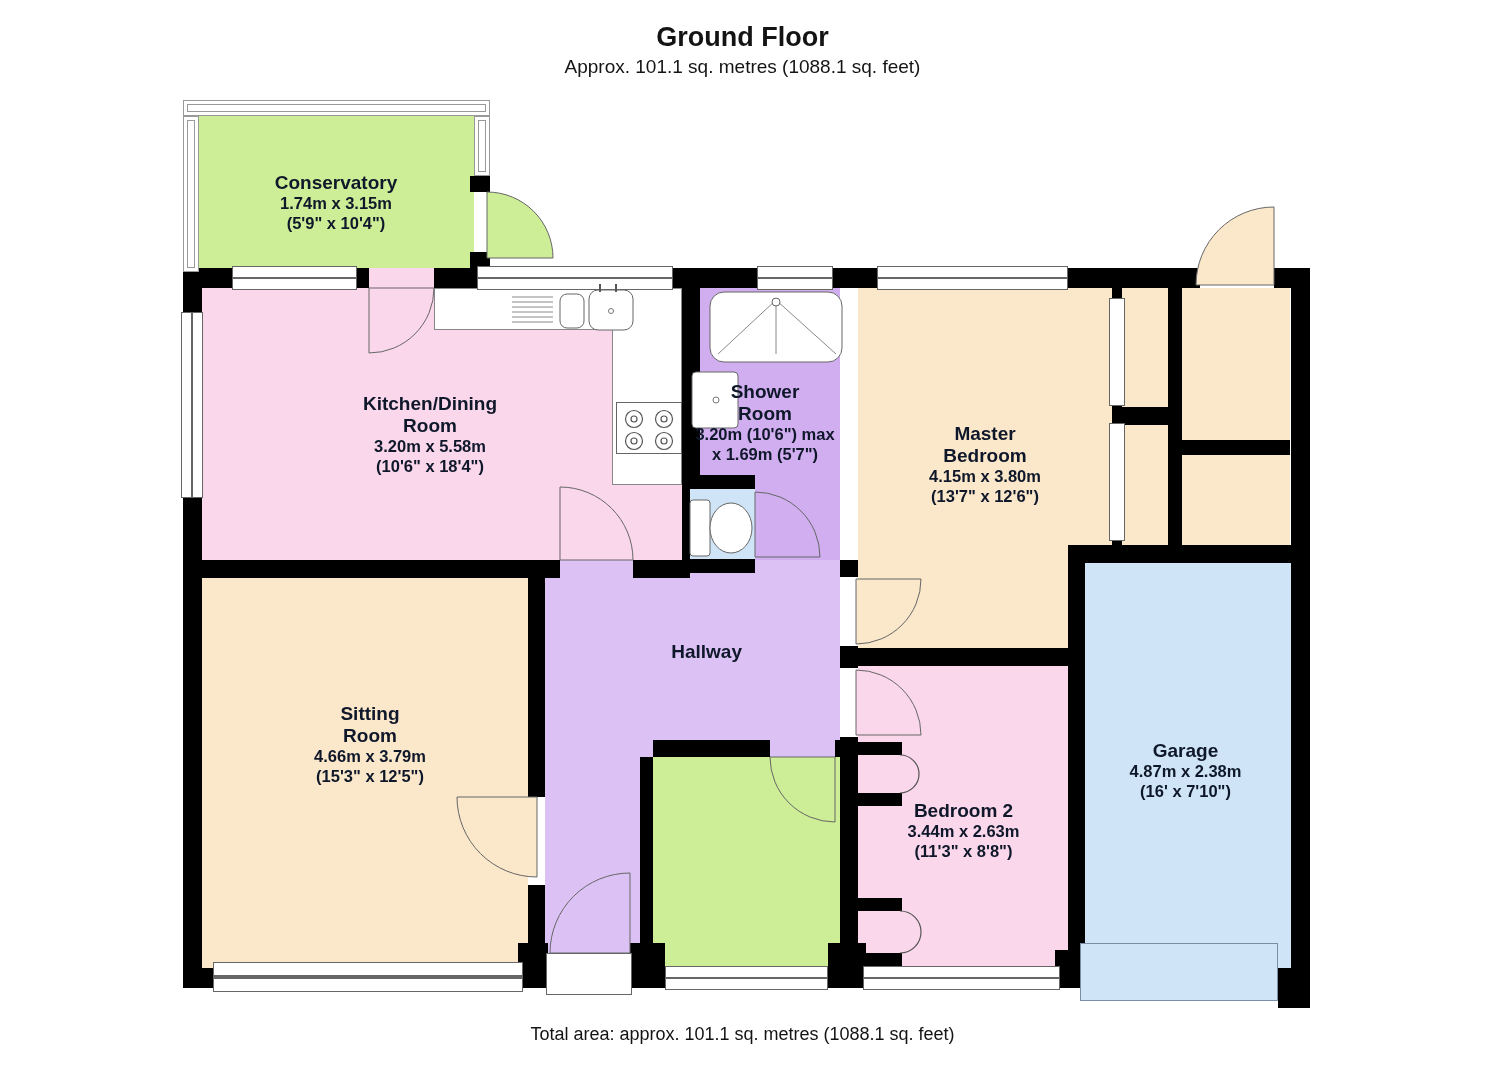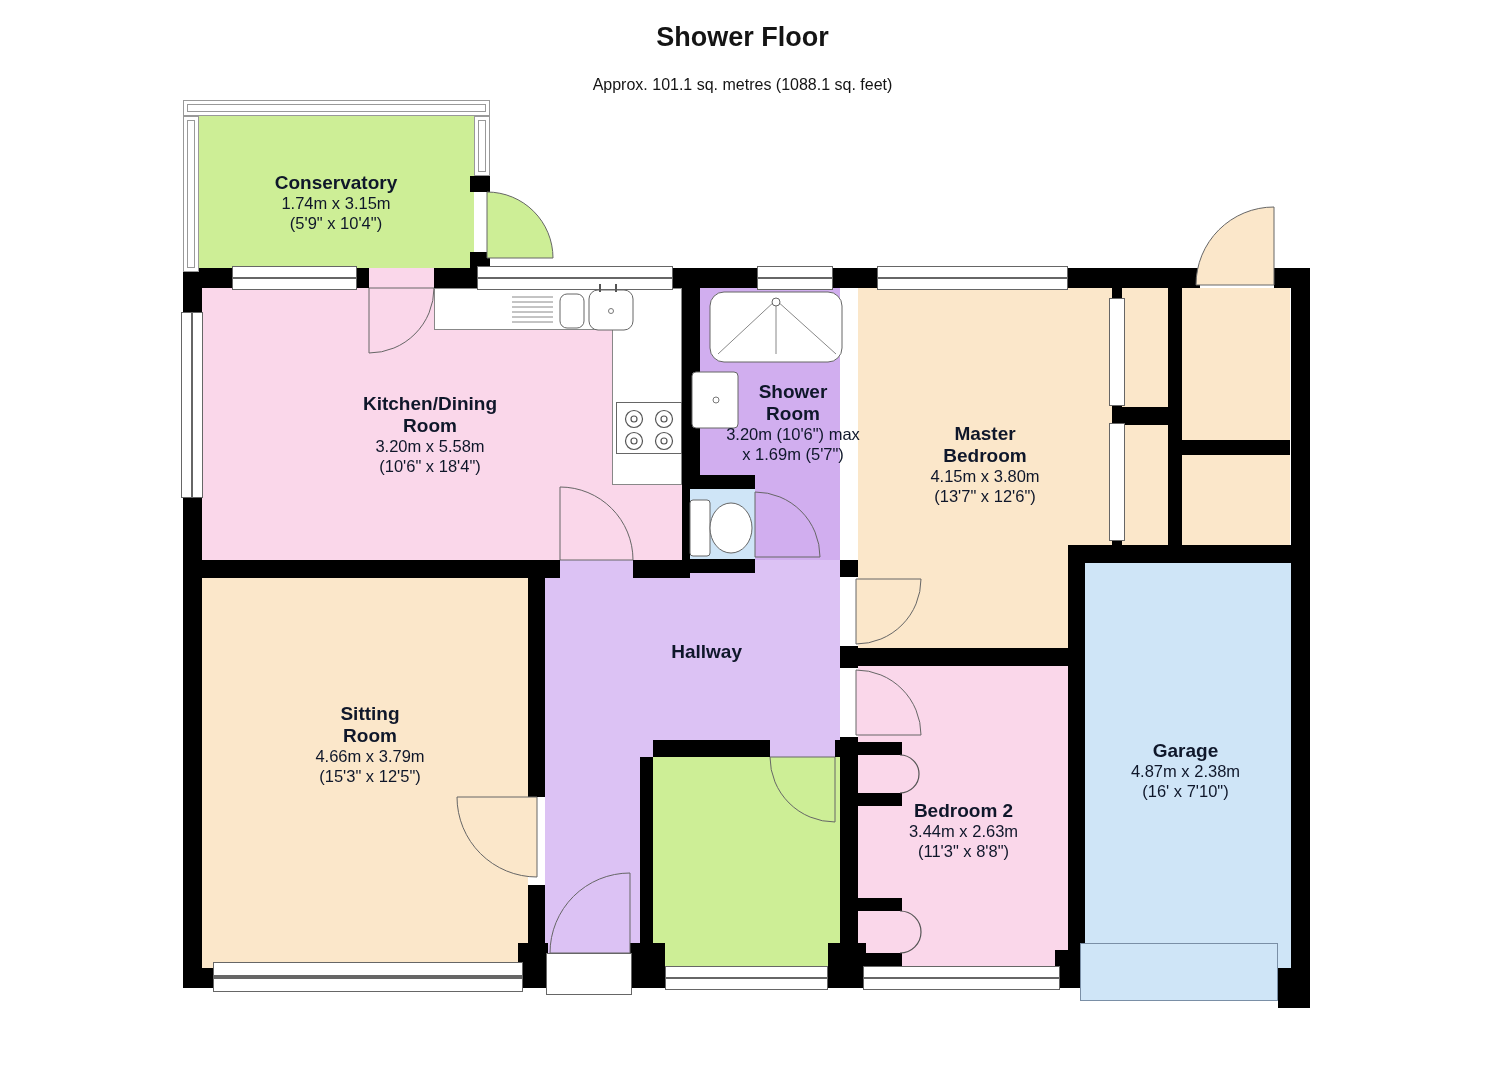--- a/index.html
+++ b/index.html
@@ -12,33 +12,33 @@
   .winv{position:absolute;border:1px solid #666;box-sizing:border-box;
         background:linear-gradient(to right,#fff 0 44%,#666 44% 56%,#fff 56% 100%);}
   .slide{position:absolute;background:#fff;border:1px solid #666;box-sizing:border-box;}
   .porch{position:absolute;background:#fff;border:1px solid #666;box-sizing:border-box;}
   .glass{position:absolute;background:#fff;border:1px solid #999;box-sizing:border-box;
          box-shadow:inset 0 0 0 3px #fff, inset 0 0 0 4px #999, inset 0 0 0 8px #fff, inset 0 0 0 9px #999;}
   .garage-door{position:absolute;background:var(--blue);border:1px solid #7a8fa6;box-sizing:border-box;}
   svg.overlay{position:absolute;left:0;top:0;}
   .label{position:absolute;text-align:center;color:#0f172a;z-index:30;}
   .rname{font-weight:bold;font-size:19px;line-height:1.16;}
-  .rdim{font-size:16.5px;line-height:1.2;white-space:nowrap;width:max-content;margin-left:50%;transform:translateX(-50%);}
+  .rdim{font-size:16.5px;line-height:1.2;white-space:nowrap;width:max-content;margin-left:50%;transform:translateX(-50%);font-weight:bold;}
   .hdr{position:absolute;left:0;width:100%;text-align:center;color:#141414;z-index:30;}
   .title{font-size:27px;font-weight:bold;}
-  .subtitle{font-size:16px;margin-top:20px;}
+  .subtitle{font-size:19px;}
   .total{font-size:18px;}
   .address{font-size:23px;font-weight:bold;}
 </style>
 </head>
 <body>
 
 <div id="plan">
 
-  <div class="hdr title" style="top:22px;">Shower Floor</div>
+  <div class="hdr title" style="top:22px;">Ground Floor</div>
   <div class="hdr subtitle" style="top:56px;">Approx. 101.1 sq. metres (1088.1 sq. feet)</div>
 
   <div class="room" style="left:199px;top:116px;width:275px;height:156px;background:var(--green);"></div>
   <div class="room" style="left:202px;top:288px;width:480px;height:272px;background:var(--pink);"></div>
   <div class="room" style="left:369px;top:268px;width:65px;height:20px;background:var(--pink);"></div>
   <div class="room" style="left:700px;top:288px;width:140px;height:272px;background:var(--purpledeep);"></div>
   <div class="room" style="left:545px;top:560px;width:295px;height:197px;background:var(--purple);"></div>
   <div class="room" style="left:545px;top:757px;width:95px;height:211px;background:var(--purple);"></div>
   <div class="room" style="left:690px;top:489px;width:65px;height:70px;background:var(--blue);"></div>
   <div class="room" style="left:858px;top:288px;width:254px;height:360px;background:var(--cream);"></div>
@@ -163,21 +163,21 @@
   <div class="label" style="left:236px;top:172px;width:200px;">
     <div class="rname">Conservatory</div>
     <div class="rdim">1.74m x 3.15m</div>
     <div class="rdim">(5'9" x 10'4")</div>
   </div>
   <div class="label" style="left:350px;top:393px;width:160px;">
     <div class="rname">Kitchen/Dining Room</div>
     <div class="rdim">3.20m x 5.58m</div>
     <div class="rdim">(10'6" x 18'4")</div>
   </div>
-  <div class="label" style="left:743px;top:381px;width:100px;">
+  <div class="label" style="left:715px;top:381px;width:100px;">
     <div class="rname">Shower Room</div>
     <div class="rdim">3.20m (10'6") max</div>
     <div class="rdim">x 1.69m (5'7")</div>
   </div>
   <div class="label" style="left:930px;top:423px;width:110px;">
     <div class="rname">Master Bedroom</div>
     <div class="rdim">4.15m x 3.80m</div>
     <div class="rdim">(13'7" x 12'6")</div>
   </div>
   <div class="label" style="left:325px;top:703px;width:90px;">
@@ -192,14 +192,15 @@
     <div class="rname">Bedroom 2</div>
     <div class="rdim">3.44m x 2.63m</div>
     <div class="rdim">(11'3" x 8'8")</div>
   </div>
   <div class="label" style="left:1098px;top:740px;width:175px;text-align:center;">
     <div class="rname">Garage</div>
     <div class="rdim">4.87m x 2.38m</div>
     <div class="rdim">(16' x 7'10")</div>
   </div>
 
+  <div class="hdr total" style="top:1024px;">Total area: approx. 101.1 sq. metres (1088.1 sq. feet)</div>
 
 </div>
 
 </body></html>

